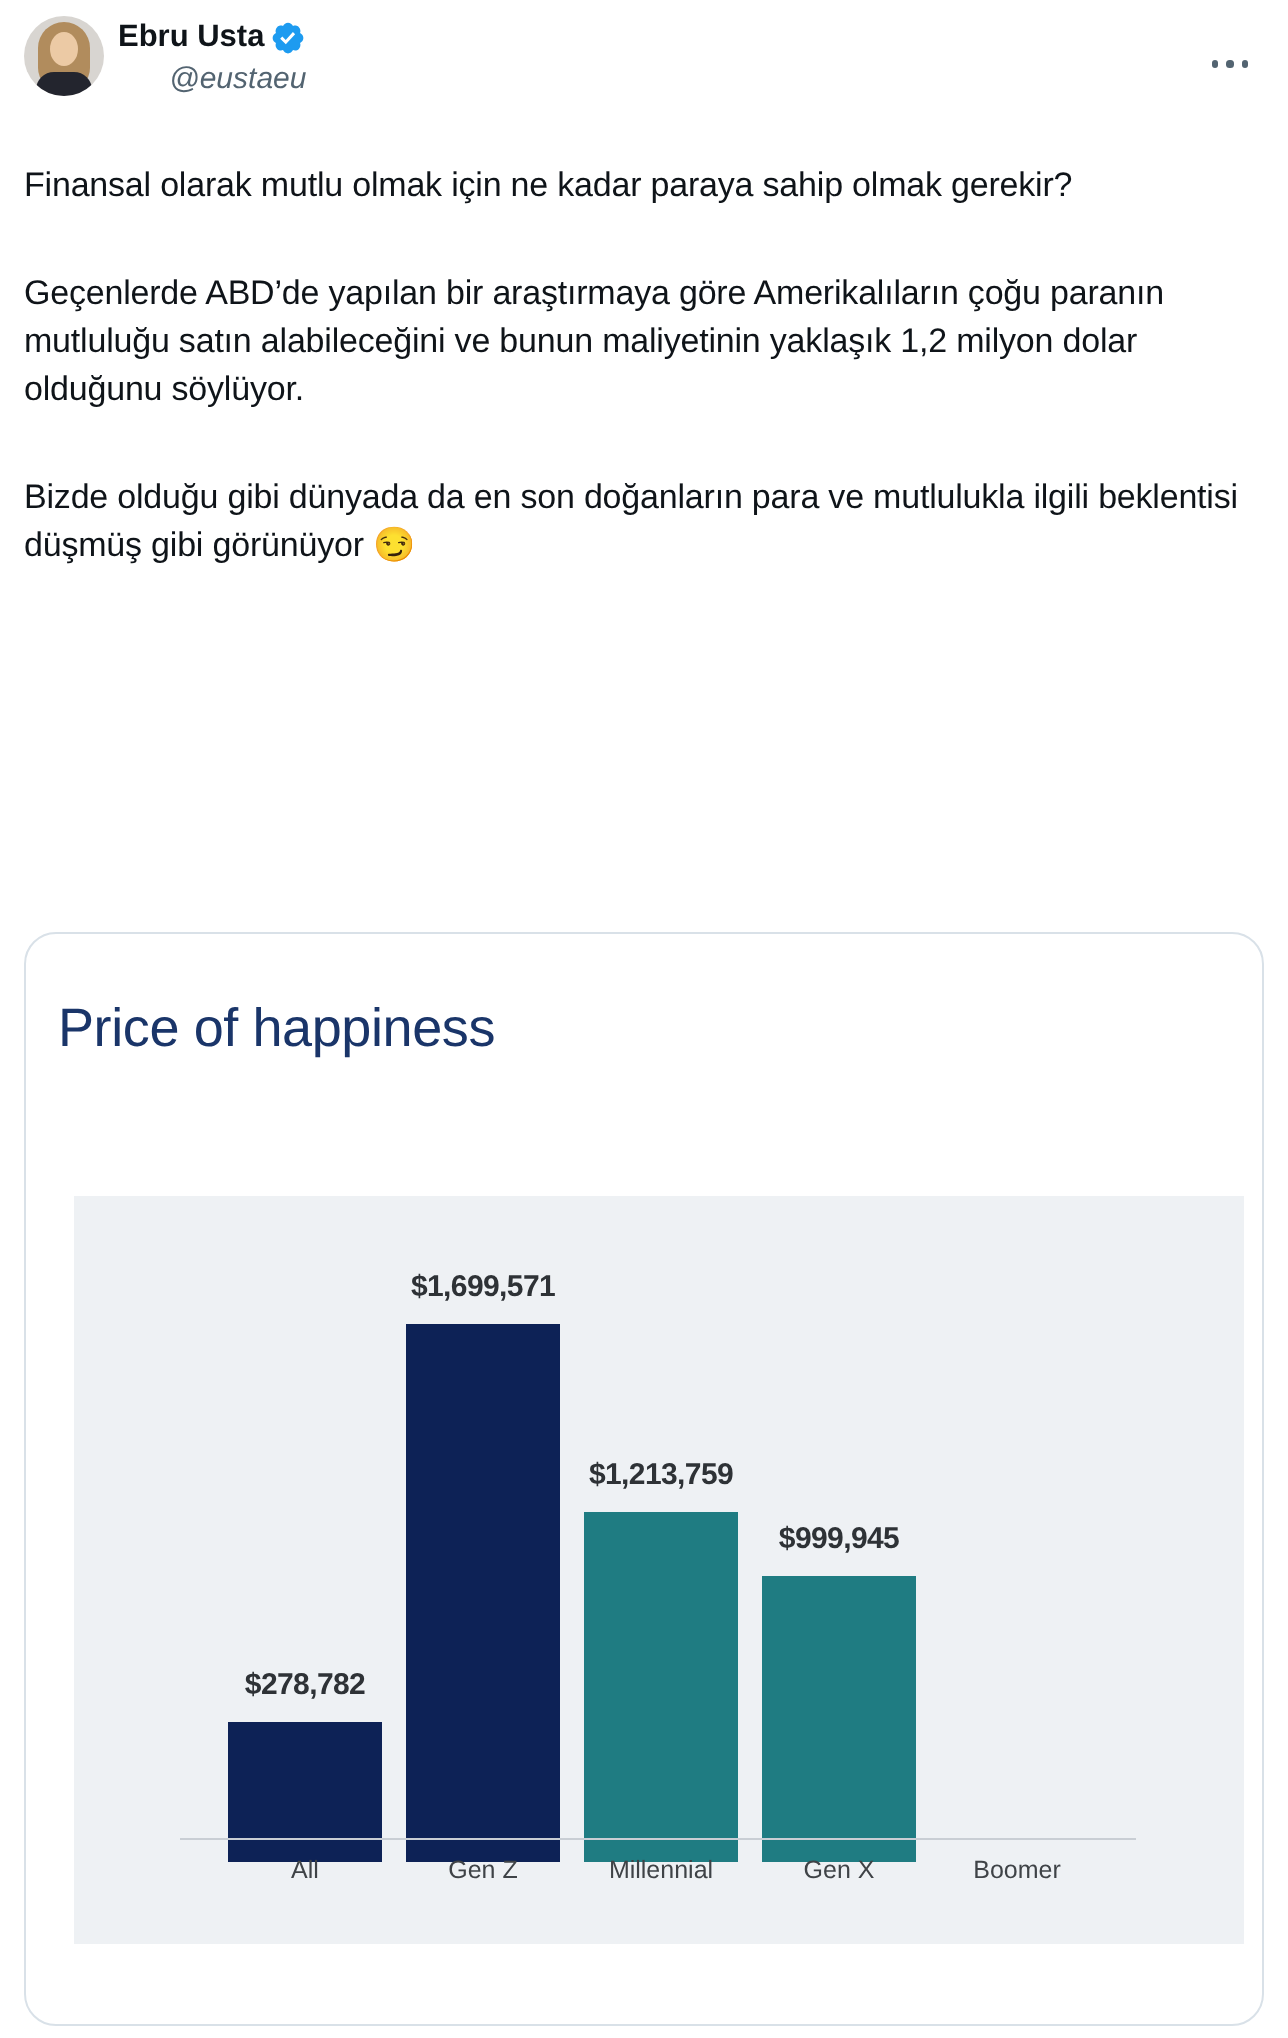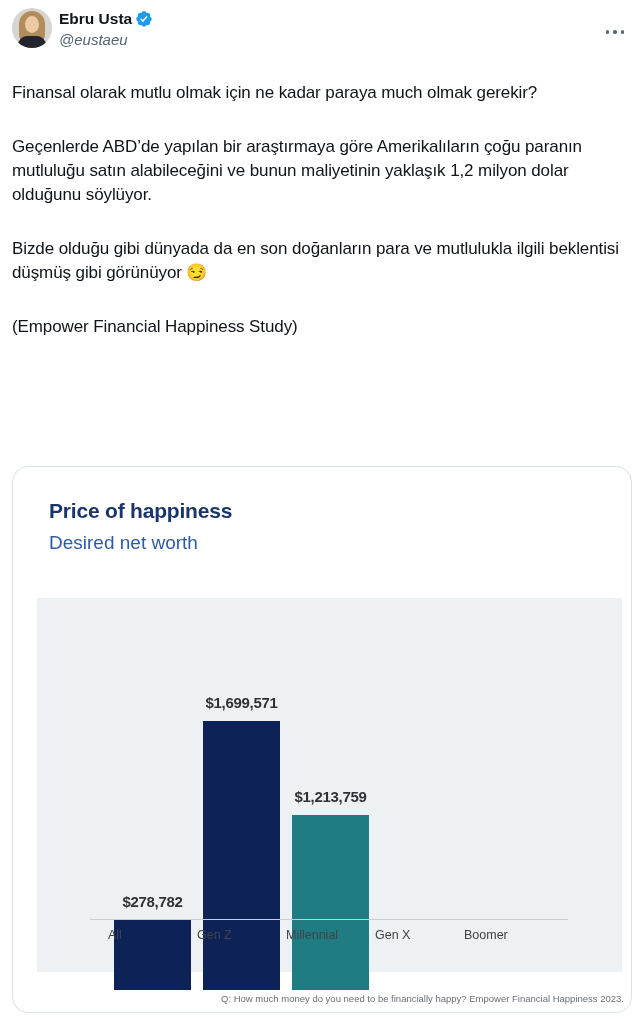--- a/index.html
+++ b/index.html
@@ -12,53 +12,53 @@
   .tweet { padding:8px 12px 0 12px; }
   .tweet-header { display:flex; position:relative; margin-bottom:32px; }
   .avatar { width:40px; height:40px; border-radius:50%; background:#d8d5d1;
             position:relative; overflow:hidden; flex:0 0 40px; cursor:pointer; }
   .avatar .hair { position:absolute; left:7px; top:3px; width:26px; height:34px;
                   border-radius:13px 13px 11px 11px; background:#b18c5d; }
   .avatar .face { position:absolute; left:13px; top:8px; width:14px; height:17px;
                   border-radius:50%; background:#eccaa5; }
   .avatar .torso { position:absolute; left:6px; top:28px; width:28px; height:14px;
                    border-radius:9px 9px 0 0; background:#23252e; }
-  .name-block { margin-left:7px; padding-top:2px; }
+  .name-block { margin-left:7px; padding-top:2px;text-align:right; }
   .name-row { display:flex; align-items:center; gap:3px; }
   .display-name { font-weight:bold; font-size:15.5px; line-height:18px; }
   .badge svg { width:18px; height:18px; fill:#1d9bf0; display:block; }
   .handle { color:#536471; font-size:15px; line-height:18px; margin-top:3px;font-style:italic; }
   .more-btn { position:absolute; right:4px; top:18px; display:flex; gap:4px;
               padding:4px; cursor:pointer; }
   .more-btn i { width:3.5px; height:3.5px; border-radius:50%; background:#536471; display:block; }
 
   
   .tweet-body p { font-size:17px; line-height:24px; margin:0 0 30px 0;
                   letter-spacing:-0.1px; color:#0f1419; }
 
   
   .chart-card { position:absolute; left:12px; top:466px; width:618px; height:545px;
                 border:1px solid #d9e1e8; border-radius:16px; background:#ffffff;
                 overflow:hidden; cursor:pointer; }
-  .card-title { margin:32px 0 0 36px; font-size:21px; font-weight:700;
+  .card-title { margin:32px 0 0 16px; font-size:27px; font-weight:400;
                 color:#1a3569; letter-spacing:-0.2px; }
   .card-subtitle { margin:9px 0 0 36px; font-size:19px; color:#2e5ca4; }
 
   .chart-plot { position:absolute; left:24px; top:131px; width:585px; height:374px;
                 background:#eef1f4; }
   .axis-line { position:absolute; left:53px; top:321px; width:478px; height:1px;
                background:#c9ced4; }
   .chart-columns { position:absolute; left:71px; top:0; display:flex; }
-  .bar-col { width:89px; height:392px; display:flex; flex-direction:column;
+  .bar-col { width:89px; height:333px; display:flex; flex-direction:column;
              align-items:center; justify-content:flex-end; }
   .bar-value { font-size:15px; font-weight:bold; color:#2e3236;
                margin-bottom:10px; white-space:nowrap; letter-spacing:-0.3px; }
   .bar { width:77px; }
   .chart-categories { position:absolute; left:71px; top:330px; display:flex; }
-  .bar-cat { width:89px; text-align:left; font-size:12.5px; color:#3f4347; }
+  .bar-cat { width:89px; text-align:center; font-size:12.5px; color:#3f4347; }
 
   .chart-caption { position:absolute; right:7px; top:526px; font-size:9.5px;
                    color:#696f75; letter-spacing:0; }
 </style>
 </head>
 <body>
 
 <div class="tweet">
 
   <div class="tweet-header">
@@ -79,51 +79,52 @@
       <div class="handle">@eustaeu</div>
     </div>
     <div class="more-btn">
       <i></i>
         <i></i>
         <i></i>
     </div>
   </div>
 
   <div class="tweet-body">
-    <p>Finansal olarak mutlu olmak için ne kadar paraya much olmak gerekir?</p>
+    <p>Finansal olarak mutlu olmak için ne kadar paraya sahip olmak gerekir?</p>
     <p>Geçenlerde ABD’de yapılan bir araştırmaya göre Amerikalıların çoğu paranın mutluluğu satın alabileceğini ve bunun maliyetinin yaklaşık 1,2 milyon dolar olduğunu söylüyor.</p>
     <p>Bizde olduğu gibi dünyada da en son doğanların para ve mutlulukla ilgili beklentisi düşmüş gibi görünüyor 😏</p>
-    <p>(Empower Financial Happiness Study)</p>
   </div>
 
 </div>
 
 <div class="chart-card">
   <div class="card-title">Price of happiness</div>
-  <div class="card-subtitle">Desired net worth</div>
 
   <div class="chart-plot">
     <div class="chart-columns">
         <div class="bar-col">
           <div class="bar-value">$278,782</div>
           <div class="bar" style="height: 70px; background: rgb(13, 34, 86);"></div>
         </div>
         <div class="bar-col">
           <div class="bar-value">$1,699,571</div>
           <div class="bar" style="height: 269px; background: rgb(13, 34, 86);"></div>
         </div>
         <div class="bar-col">
           <div class="bar-value">$1,213,759</div>
           <div class="bar" style="height: 175px; background: rgb(31, 124, 130);"></div>
         </div>
+        <div class="bar-col">
+          <div class="bar-value">$999,945</div>
+          <div class="bar" style="height: 143px; background: rgb(31, 124, 130);"></div>
+        </div>
       </div>
     <div class="axis-line"></div>
     <div class="chart-categories">
         <div class="bar-cat">All</div>
         <div class="bar-cat">Gen Z</div>
         <div class="bar-cat">Millennial</div>
         <div class="bar-cat">Gen X</div>
         <div class="bar-cat">Boomer</div>
       </div>
   </div>
 
-  <div class="chart-caption">Q: How much money do you need to be financially happy? Empower Financial Happiness 2023.</div>
 </div>
 
 </body></html>

